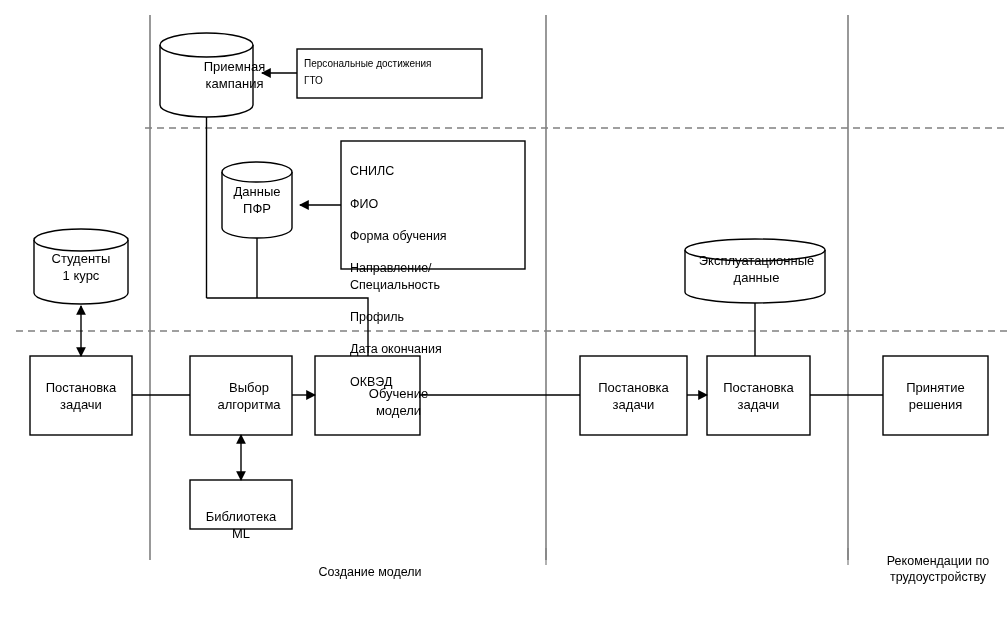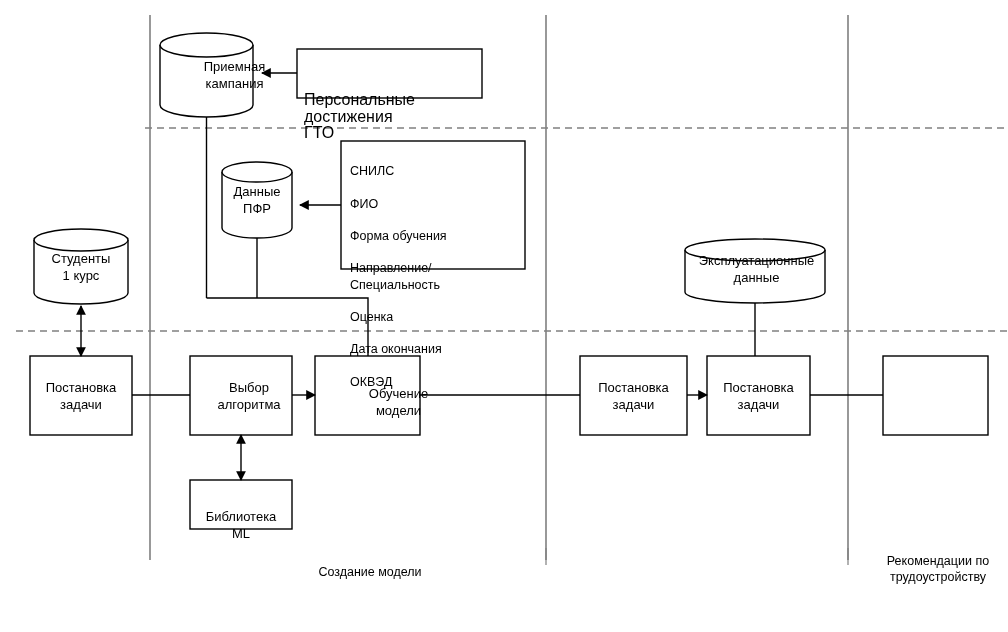--- a/index.html
+++ b/index.html
@@ -44,23 +44,22 @@
     display: block;
     text-align: left;
     align-items: flex-start;
     justify-content: flex-start;
     font-size: 12.5px;
     line-height: 16.2px;
   }
   .note-label {
     display: block;
     text-align: left;
-    font-size: 16px;
+    font-size: 10px;
     line-height: 16.5px;
-    margin-top: 36px;
   }
   .lane-caption {
     position: absolute;
     text-align: center;
     font-size: 12.5px;
     line-height: 16px;
     color: #000000;
   }
   
   .hit {
@@ -179,21 +178,21 @@
 
   <div class="node-label note-label" style="left:304px; top:56px; width:175px; height:36px;">Персональные достижения
 ГТО</div>
   <div class="hit" style="left:297px; top:49px; width:185px; height:49px;"></div>
 
   <div class="node-label list-label" style="left:350px; top:147px; width:170px; height:118px;">
     <div>СНИЛС</div>
     <div>ФИО</div>
     <div>Форма обучения</div>
     <div>Направление/Специальность</div>
-    <div>Оценка</div>
+    <div>Профиль</div>
     <div>Дата окончания</div>
     <div>ОКВЭД</div>
   </div>
   <div class="hit" style="left:341px; top:141px; width:184px; height:128px;"></div>
 
   <div class="node-label box-label" style="left:30px; top:356px; width:102px; height:79px;">Постановка
 задачи</div>
   <div class="hit" style="left:30px; top:356px; width:102px; height:79px;"></div>
 
   <div class="node-label box-label" style="left:190px; top:356px; width:118px; height:79px;">Выбор
@@ -209,19 +208,21 @@
   <div class="hit" style="left:190px; top:480px; width:102px; height:49px;"></div>
 
   <div class="node-label box-label" style="left:580px; top:356px; width:107px; height:79px;">Постановка
 задачи</div>
   <div class="hit" style="left:580px; top:356px; width:107px; height:79px;"></div>
 
   <div class="node-label box-label" style="left:707px; top:356px; width:103px; height:79px;">Постановка
 задачи</div>
   <div class="hit" style="left:707px; top:356px; width:103px; height:79px;"></div>
 
+  <div class="node-label box-label" style="left:883px; top:356px; width:105px; height:79px;">Принятие
+решения</div>
   <div class="hit" style="left:883px; top:356px; width:105px; height:79px;"></div>
 
   <div class="lane-caption" style="left:260px; top:564px; width:220px;">Создание модели</div>
   <div class="lane-caption" style="left:868px; top:553px; width:140px; white-space:pre-line;">Рекомендации по
 трудоустройству</div>
 
 </div>
 
 </body></html>

